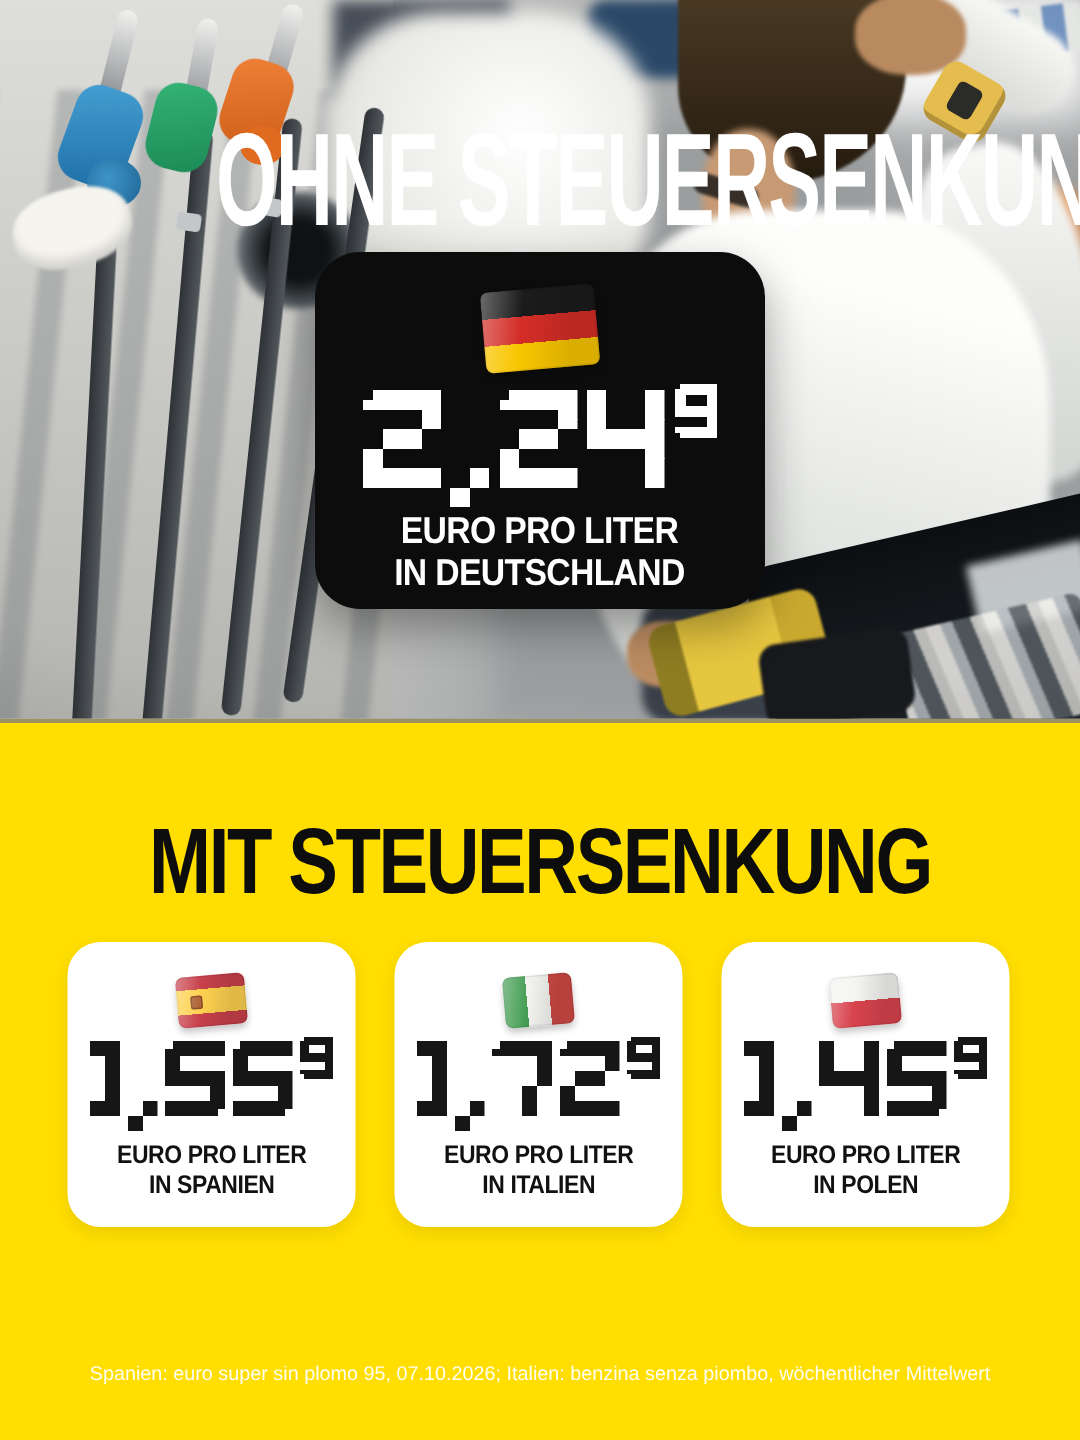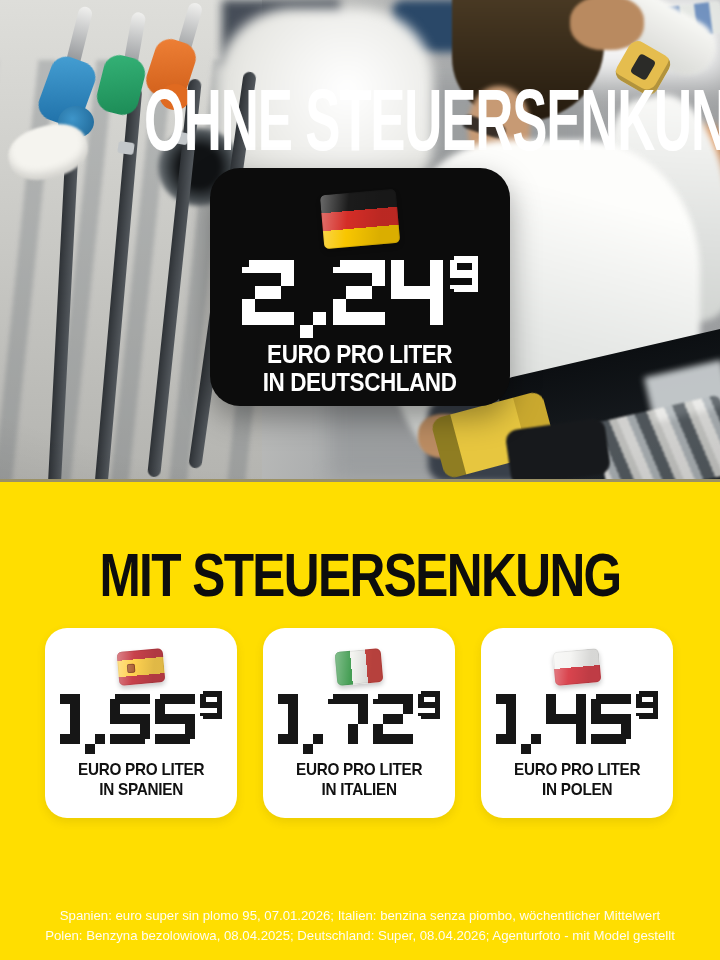--- a/index.html
+++ b/index.html
@@ -1018,17 +1018,16 @@
         </div>
       <div class="caption caption-sm">
         <div>EURO PRO LITER</div>
         <div>IN POLEN</div>
       </div>
     </section>
 
   </div>
 
   <footer class="footnote">
-    <div>Spanien: euro super sin plomo 95, 07.01.2026; Italien: benzina senza piombo, wöchentlicher Mittelwert</div>
-    <div>Polen: Benzyna bezolowiowa, 08.04.2025; Deutschland: Super, 08.04.2026; Agenturfoto - mit Model gestellt</div>
+    <div>Spanien: euro super sin plomo 95, 07.10.2026; Italien: benzina senza piombo, wöchentlicher Mittelwert</div>
   </footer>
 
 </div>
 
 </body></html>

